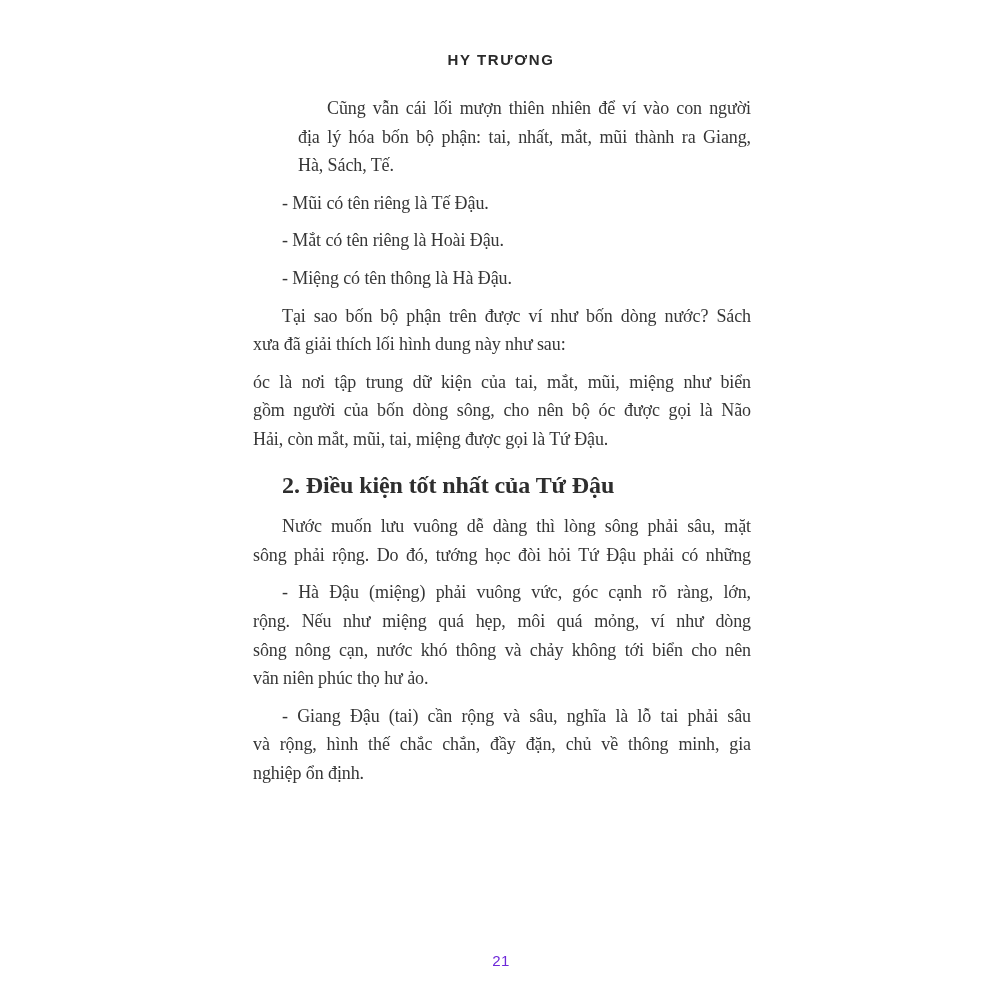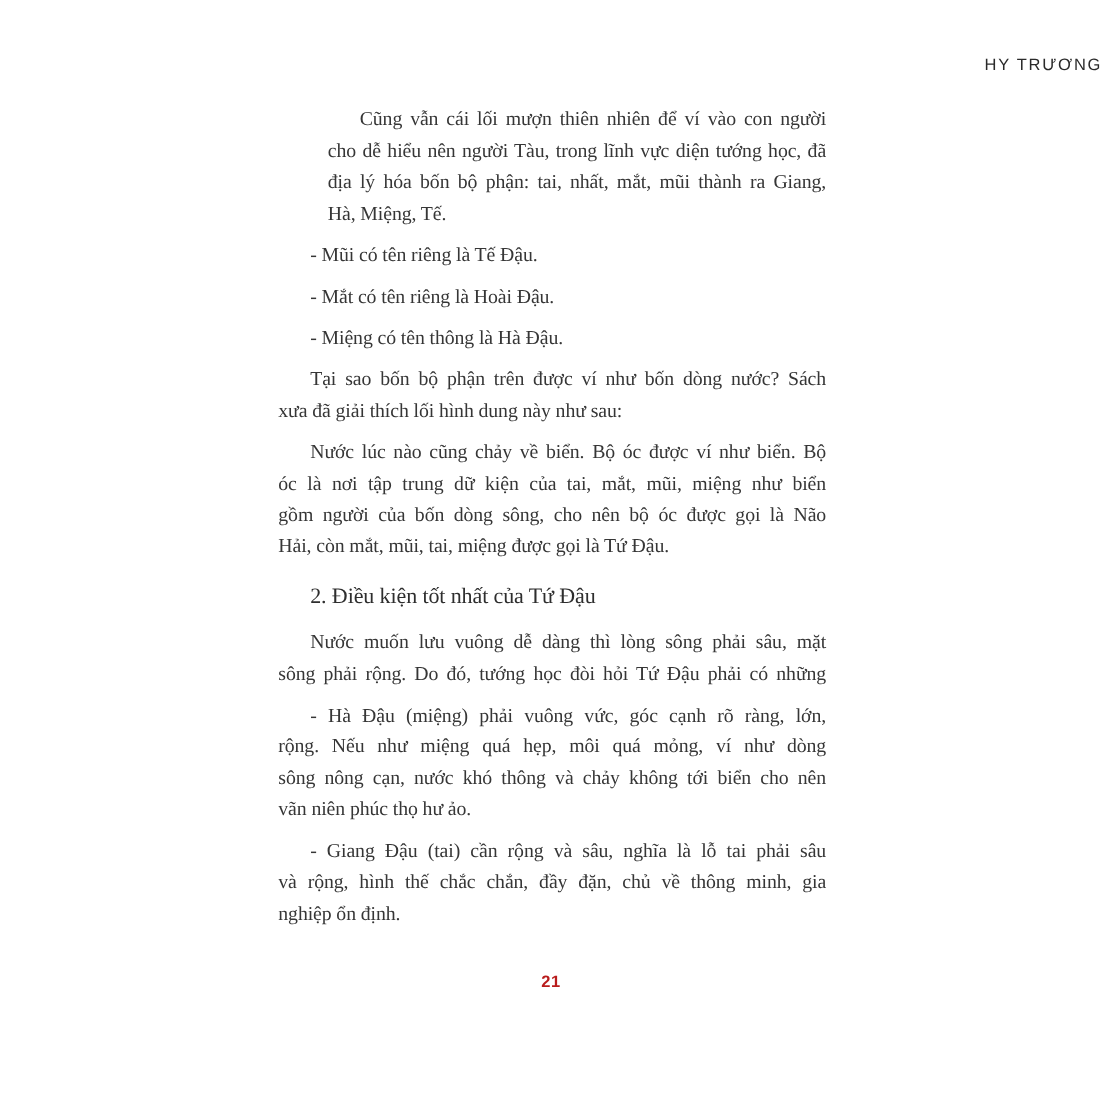--- a/index.html
+++ b/index.html
@@ -13,94 +13,92 @@
     position: relative;
     width: 1002px;
     height: 1002px;
     background: #ffffff;
   }
   .running-header {
     position: absolute;
     top: 51px;
     left: 0;
     width: 100%;
-    text-align: right;
+    text-align: center;
     font-family: "Liberation Sans", sans-serif;
     font-size: 15px;
-    font-weight: normal;
+    font-weight: bold;
     letter-spacing: 1.6px;
     color: #2a2a2a;
   }
   .content {
     position: absolute;
     left: 253px;
     top: 94px;
     width: 498px;
     font-size: 18px;
     line-height: 28.6px;
     letter-spacing: -0.1px;
     color: #363636;
   }
   .block { margin-top: 9px; }
   .block:first-child { margin-top: 0; margin-left: 45px; }
   .block.heading {
     margin-top: 17px;
     margin-bottom: 13px;
-    font-weight: normal;
-    font-size: 20px;
+    font-weight: bold;
+    font-size: 24px;
     color: #2e2e2e;
   }
   .line {
     display: block;
     text-align: justify;
     text-align-last: justify;
   }
   .line.last { text-align-last: left; }
   .line.first { padding-left: 29px; }
   .page-number {
     position: absolute;
-    top: 884px;
+    top: 952px;
     left: 0;
     width: 100%;
     text-align: center;
     font-family: "Liberation Sans", sans-serif;
     font-size: 15px;
-    font-weight: bold;
+    font-weight: normal;
     letter-spacing: 0.5px;
-    color: #b91c1c;
+    color: #6d28d9;
   }
 </style>
 </head>
 <body>
 
 <div class="page">
   <div class="running-header">HY TRƯƠNG</div>
 
   <div class="content">
       <p class="block paragraph">
         <span class="line first">Cũng vẫn cái lối mượn thiên nhiên để ví vào con người</span>
-        <span class="line">cho dễ hiểu nên người Tàu, trong lĩnh vực diện tướng học, đã</span>
         <span class="line">địa lý hóa bốn bộ phận: tai, nhất, mắt, mũi thành ra Giang,</span>
-        <span class="line last">Hà, Miệng, Tế.</span>
+        <span class="line last">Hà, Sách, Tế.</span>
       </p>
       <p class="block list-item">
         <span class="line first last">- Mũi có tên riêng là Tế Đậu.</span>
       </p>
       <p class="block list-item">
         <span class="line first last">- Mắt có tên riêng là Hoài Đậu.</span>
       </p>
       <p class="block list-item">
         <span class="line first last">- Miệng có tên thông là Hà Đậu.</span>
       </p>
       <p class="block paragraph">
         <span class="line first">Tại sao bốn bộ phận trên được ví như bốn dòng nước? Sách</span>
         <span class="line last">xưa đã giải thích lối hình dung này như sau:</span>
       </p>
       <p class="block paragraph">
-        <span class="line first">Nước lúc nào cũng chảy về biển. Bộ óc được ví như biển. Bộ</span>
         <span class="line">óc là nơi tập trung dữ kiện của tai, mắt, mũi, miệng như biển</span>
         <span class="line">gồm người của bốn dòng sông, cho nên bộ óc được gọi là Não</span>
         <span class="line last">Hải, còn mắt, mũi, tai, miệng được gọi là Tứ Đậu.</span>
       </p>
       <h2 class="block heading">
         <span class="line first last">2. Điều kiện tốt nhất của Tứ Đậu</span>
       </h2>
       <p class="block paragraph">
         <span class="line first">Nước muốn lưu vuông dễ dàng thì lòng sông phải sâu, mặt</span>
         <span class="line">sông phải rộng. Do đó, tướng học đòi hỏi Tứ Đậu phải có những</span>

